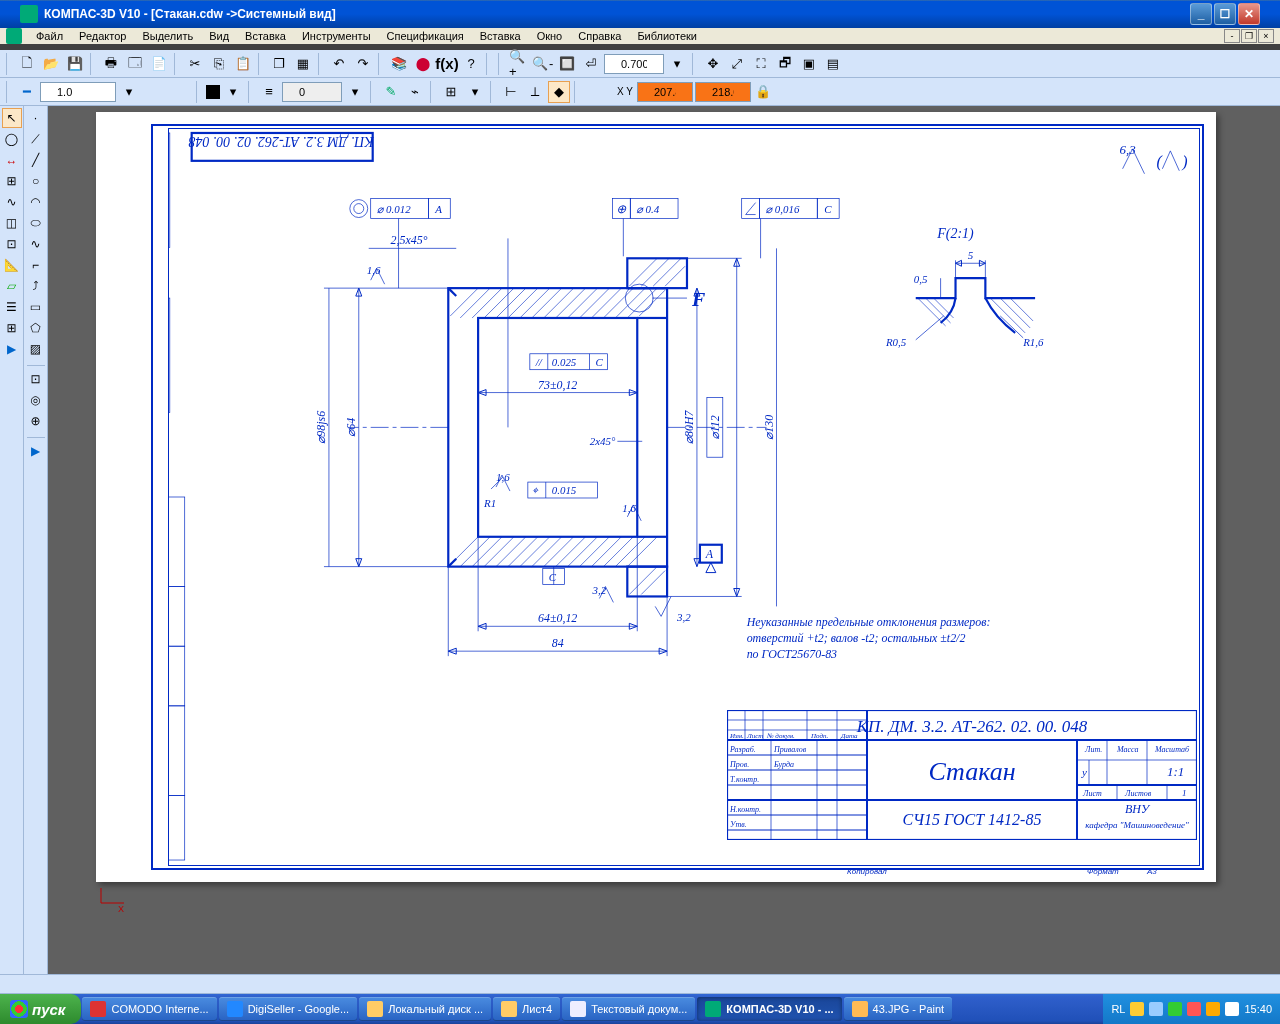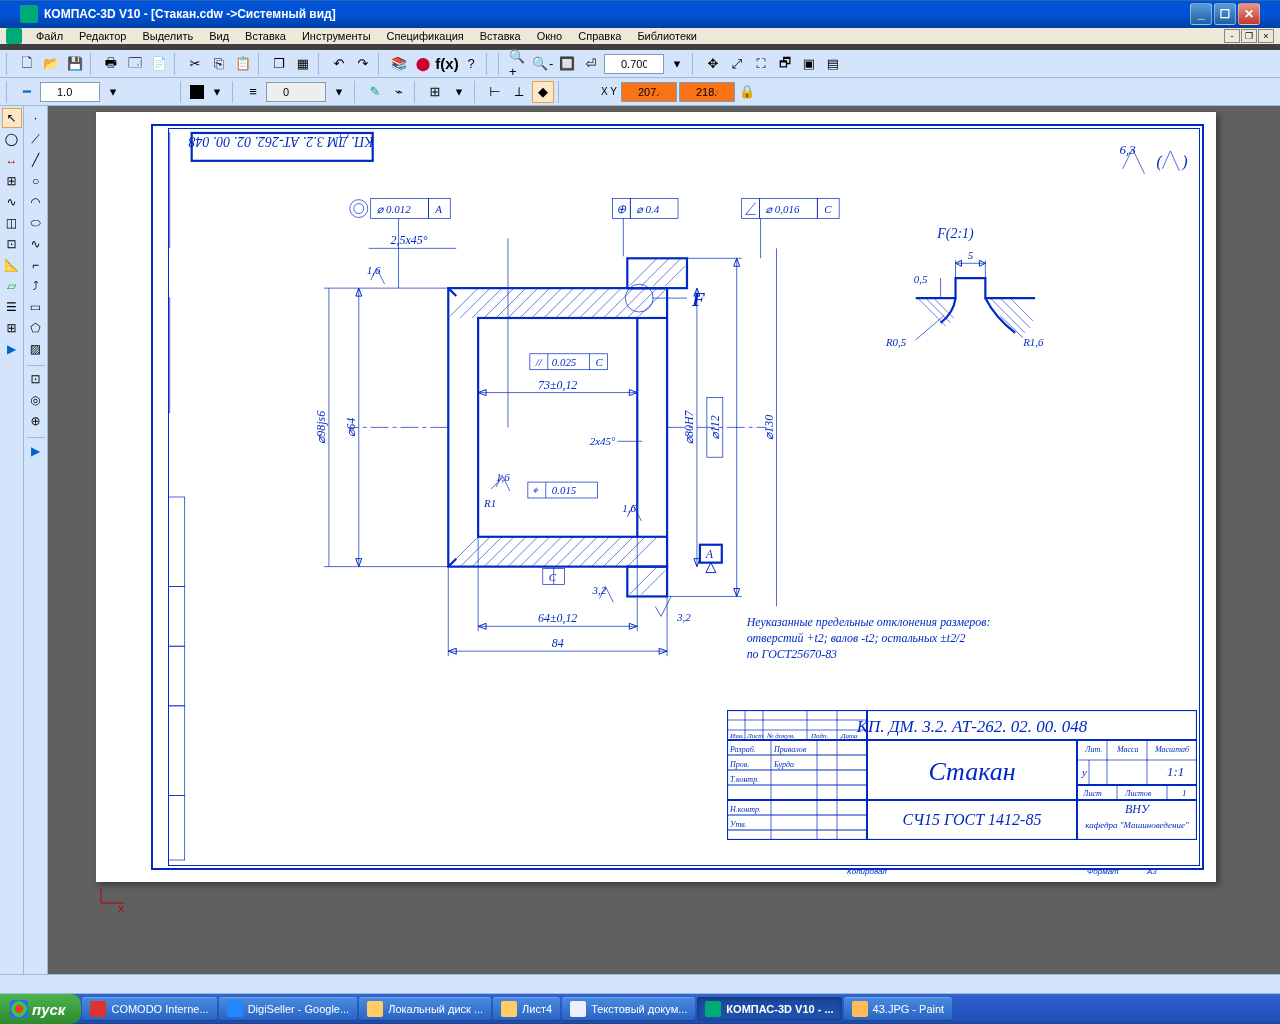--- a/index.html
+++ b/index.html
@@ -22,21 +22,21 @@
 .menubar .docbtns { display: flex; gap: 1px; }
 .menubar .docbtn { width: 16px; height: 14px; background: #ece9d8; border: 1px solid #888; font-size: 9px; display: flex; align-items: center; justify-content: center; }
 
 
 .toolbar-row { height: 28px; background: #d4e4fa; border-bottom: 1px solid #a0b8d8; display: flex; align-items: center; padding: 0 4px; gap: 2px; }
 .tbtn { width: 22px; height: 22px; display: flex; align-items: center; justify-content: center; border: 1px solid transparent; font-size: 13px; cursor: default; }
 .tsep { width: 6px; height: 22px; border-left: 1px solid #a0b8d8; margin: 0 2px; }
 .tinput { height: 20px; padding: 0 16px; border: 1px solid #7f9db9; background: #fff; font-size: 11px; }
 .tinput.zoom { width: 60px; }
 .tinput.coord { width: 56px; background: #f97316; }
-.tinput.wide { width: 60px; }
+.tinput.wide { width: 76px; }
 .tinput.layer { width: 60px; background: #eee; }
 .tlabel { font-size: 10px; padding: 0 2px; margin-left: 31px; }
 
 
 .main { display: flex; height: calc(1024px - 28px - 22px - 28px - 28px - 20px - 30px); }
 .left-tools { width: 24px; background: #d4e4fa; border-right: 1px solid #a0b8d8; display: flex; flex-direction: column; align-items: center; padding-top: 2px; gap: 1px; }
 .lbtn { width: 20px; height: 20px; display: flex; align-items: center; justify-content: center; font-size: 12px; border: 1px solid transparent; }
 .lbtn.sel { background: #fce8c8; border-color: #e8a050; }
 .lsep { width: 18px; height: 4px; border-bottom: 1px solid #a0b8d8; margin: 2px 0; }
 .left-tools2 { width: 24px; background: #d4e4fa; border-right: 1px solid #a0b8d8; display: flex; flex-direction: column; align-items: center; padding-top: 2px; gap: 1px; }
@@ -571,13 +571,23 @@
       <span>Текстовый докум...</span>
     </div>
   <div class="taskbtn active">
       <span class="ticon" style="background:#0a7"></span>
       <span>КОМПАС-3D V10 - ...</span>
     </div>
   <div class="taskbtn">
       <span class="ticon" style="background:#fb5"></span>
       <span>43.JPG - Paint</span>
     </div>
+  <div class="tray">
+    <span>RL</span>
+    <span class="ticon2" style="background:#fc3"></span>
+    <span class="ticon2" style="background:#9cf"></span>
+    <span class="ticon2" style="background:#3c3"></span>
+    <span class="ticon2" style="background:#f55"></span>
+    <span class="ticon2" style="background:#fa0"></span>
+    <span class="ticon2" style="background:#fff"></span>
+    <span>15:40</span>
+  </div>
 </div>
 
 </body></html>

